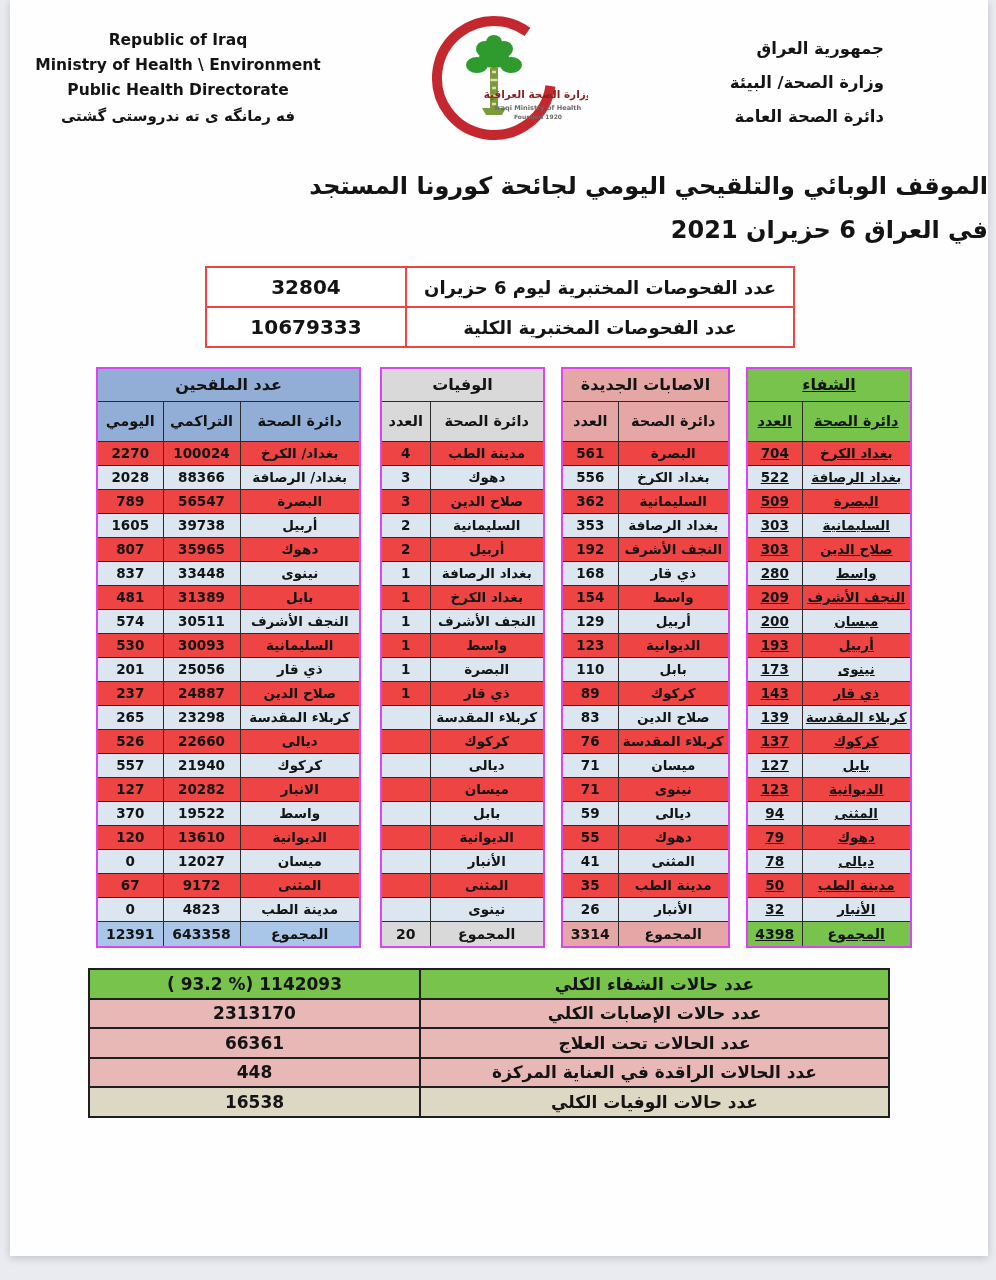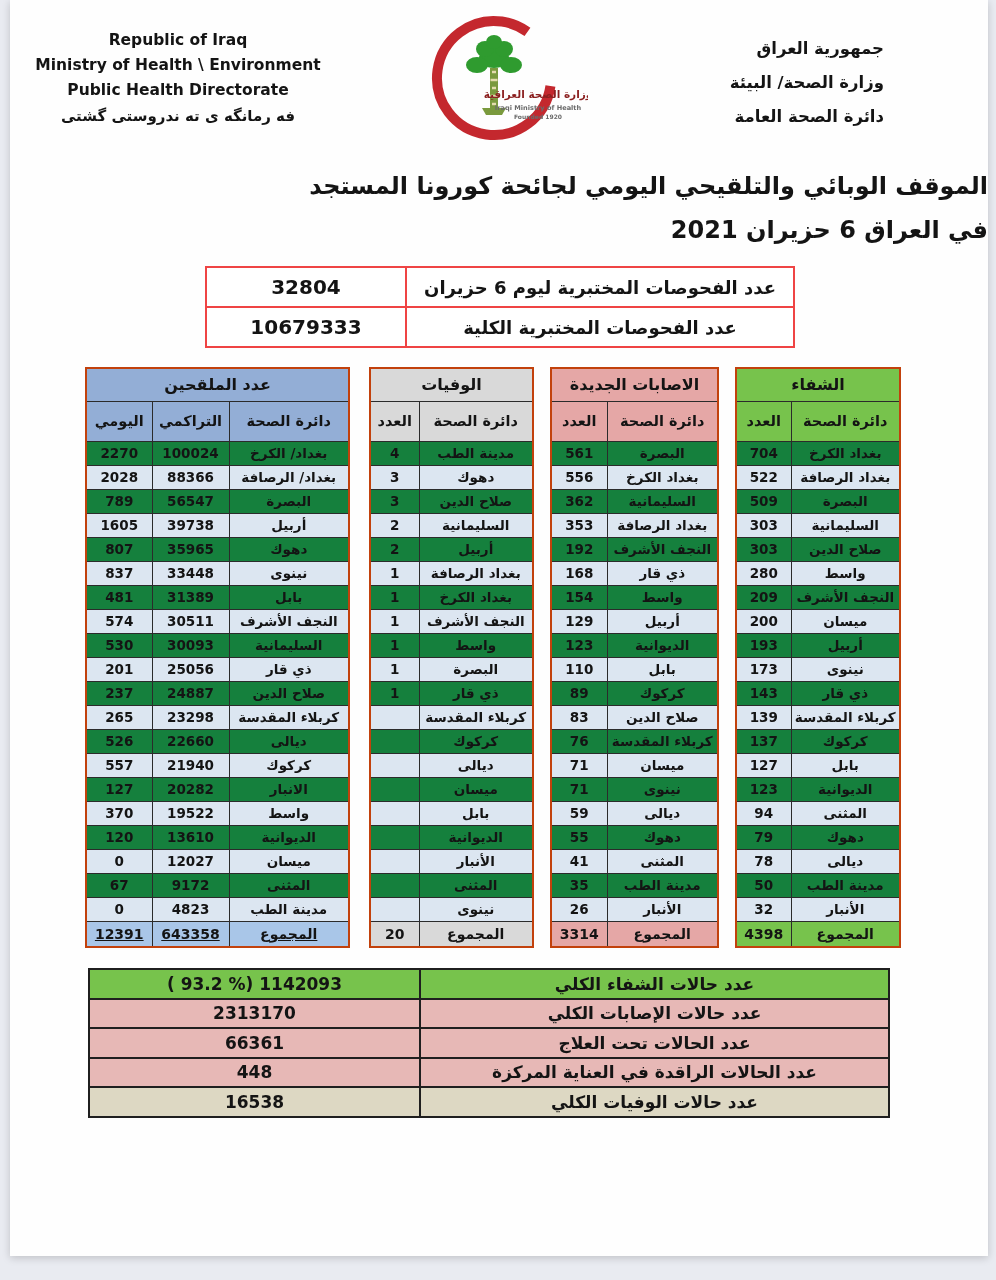--- a/index.html
+++ b/index.html
@@ -41,32 +41,32 @@
   }
   .tests-table td{
     border:2px solid #ef4444;height:40px;text-align:center;vertical-align:middle;
     font-weight:bold;background:#fff;
   }
   .tests-table .num{width:200px;font-size:20px;}
   .tests-table .lbl{font-size:18px;}
   
   .tables-area{position:absolute;left:0;top:367px;width:100%;height:585px;}
   .stat-table{position:absolute;top:0;}
-  .stat-table table{border-collapse:collapse;table-layout:fixed;border:2px solid #c2410c;background:#15803d;}
+  .stat-table table{border-collapse:collapse;table-layout:fixed;border:2px solid #d946ef;background:#ef4444;margin-left:11px;}
   .stat-table th,.stat-table td{
     border:1px solid #2b2b2b;text-align:center;vertical-align:middle;
     padding:0;font-weight:bold;overflow:hidden;white-space:nowrap;
   }
   .t-title-row th{height:33px;font-size:16px;}
   .t-head-row th{height:40px;font-size:14.5px;}
   .stat-table tbody td{height:24px;font-size:13.5px;}
   .stat-table tfoot td{height:26px;font-size:14px;}
   .stat-table tbody tr:nth-child(even) td{background:var(--row-alt);}
   .t-blue  .t-title-row th,.t-blue  .t-head-row th{background:var(--blue-header);}
-  .t-blue  tfoot td{background:var(--blue-total);text-decoration:underline;}
+  .t-blue  tfoot td{background:var(--blue-total);}
   .t-gray  .t-title-row th,.t-gray  .t-head-row th{background:var(--gray-header);}
   .t-gray  tfoot td{background:var(--gray-header);}
   .t-pink  .t-title-row th,.t-pink  .t-head-row th{background:var(--pink-header);}
   .t-pink  tfoot td{background:var(--pink-header);}
   .t-green .t-title-row th,.t-green .t-head-row th{background:var(--green-header);}
   .t-green tfoot td{background:var(--green-header);}
   
   .summary{
     position:absolute;left:78px;top:968px;width:802px;
     border-collapse:collapse;table-layout:fixed;
@@ -472,21 +472,21 @@
           </tbody>
         <tfoot>
           <tr>
             <td>3314</td>
             <td dir="rtl">المجموع</td>
           </tr>
         </tfoot>
       </table>
     </div>
 
-    <div class="stat-table t-green" style="left:725px;">
+    <div class="stat-table t-green" style="left:725px;text-decoration:underline;">
       <table>
         <colgroup>
             <col style="width:55px">
             <col style="width:109px">
           </colgroup>
         <thead>
           <tr class="t-title-row">
             <th colspan="2" dir="rtl">الشفاء</th>
           </tr>
           <tr class="t-head-row">

